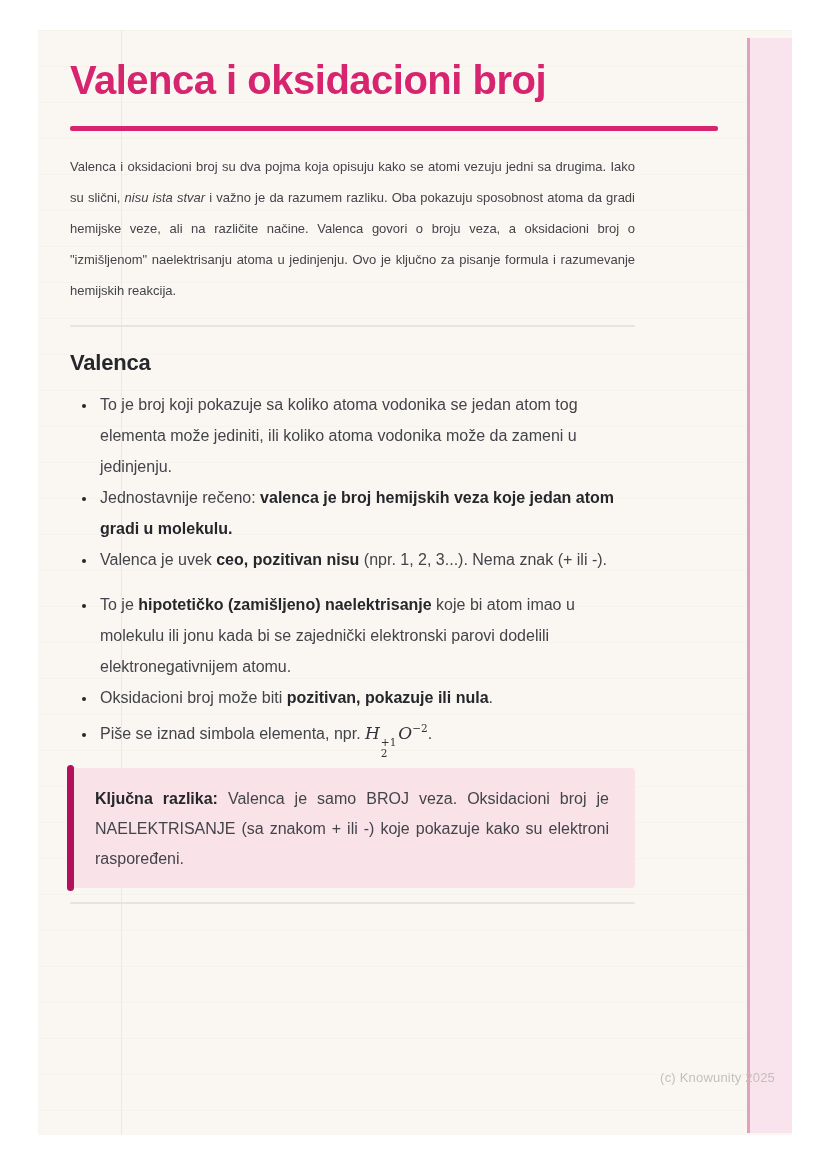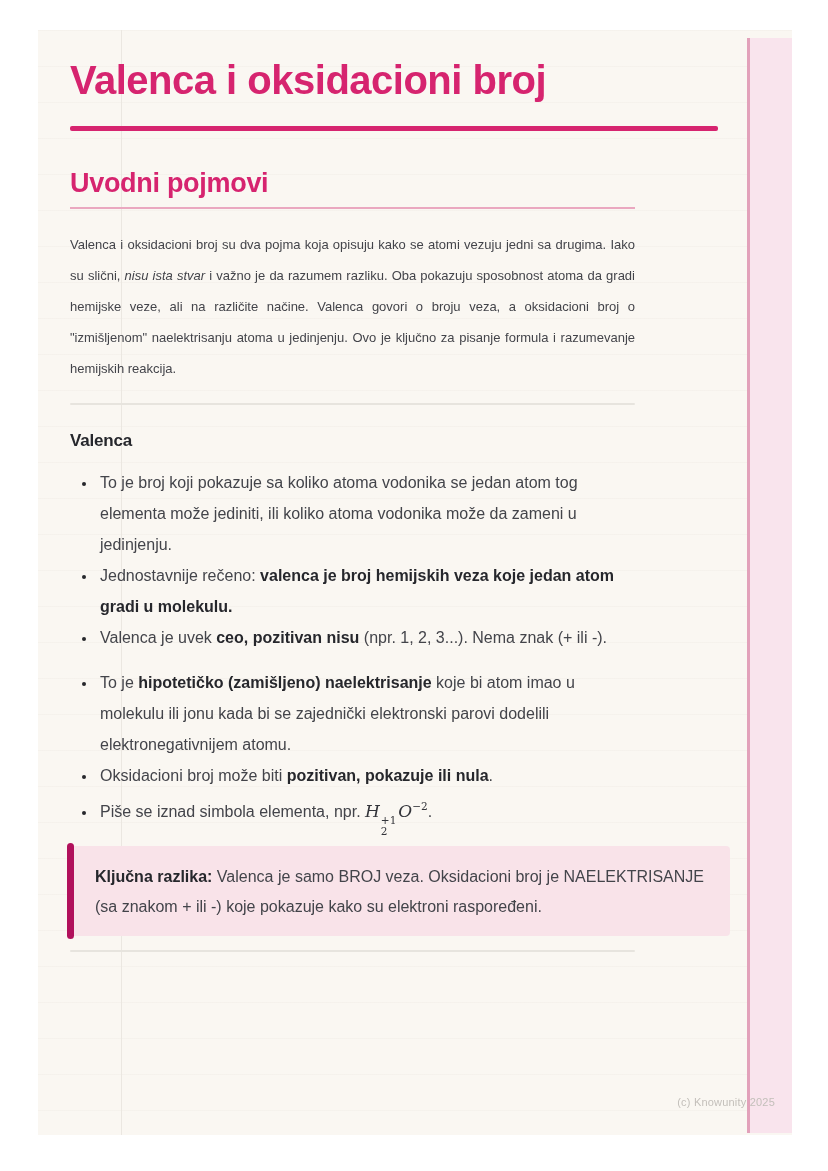--- a/index.html
+++ b/index.html
@@ -39,65 +39,64 @@
     margin-top:36px;font-size:27px;line-height:32px;font-weight:700;letter-spacing:-0.3px;
     color:var(--accent);padding-bottom:8px;border-bottom:2px solid var(--h2-rule);
   }
   h2.second{margin-top:14px;padding-bottom:9px;}
   p.intro{
     margin-top:20px;font-size:13px;line-height:31px;text-align:justify;
   }
   .divider{margin-top:19px;height:2px;background:var(--divider);border-radius:1px;}
   .divider.bottom{margin-top:14px;}
   h3{
-    margin-top:24px;font-size:17px;line-height:24px;font-weight:700;color:var(--dark);
+    margin-top:24px;font-size:22px;line-height:24px;font-weight:700;color:var(--dark);
     letter-spacing:-0.2px;
   }
   h3.tight{margin-top:10px;}
   ul{margin-top:14px;list-style:disc outside;padding-left:27px;}
   li{font-size:16px;line-height:31px;padding-left:3px;}
   li::marker{color:var(--dark);font-size:13px;}
   .b,strong{font-weight:700;color:var(--dark);}
   .i{font-style:italic;}
   .math{font-family:"DejaVu Serif","Liberation Serif",serif;font-style:italic;font-size:17px;color:#33343a;}
   .sup{font-family:"DejaVu Serif","Liberation Serif",serif;font-style:normal;font-size:10.5px;vertical-align:7px;letter-spacing:0;color:#33343a;}
   .m-stack{
     display:inline-flex;flex-direction:column;justify-content:center;
     vertical-align:-7px;font-family:"DejaVu Serif","Liberation Serif",serif;
     font-style:normal;font-size:10.5px;line-height:10.5px;color:#33343a;
     margin:0 2px 0 1px;text-align:left;
   }
   .callout{
-    position:relative;margin-top:10px;margin-left:-3px;width:663px;
+    position:relative;margin-top:10px;margin-left:-3px;width:568px;
     background:var(--callout-bg);border-radius:4px;
     padding:16px 26px 14px 28px;
   }
   .callout-bar{
     position:absolute;left:0;top:-3px;bottom:-3px;width:7px;
     background:var(--accent-dark);border-radius:4px;
   }
   .callout p{font-size:16px;line-height:30px;text-align:justify;}
   .footer{
-    position:absolute;right:17px;top:1066px;font-size:11px;color:var(--footer);
+    position:absolute;right:17px;top:1040px;font-size:13px;color:var(--footer);
     letter-spacing:0.2px;z-index:2;
   }
 </style>
 </head>
 <body>
 
 <div class="paper">
   <div class="vline"></div>
   <div class="stripe"></div>
 
   <div class="content">
     <h1>Valenca i oksidacioni broj</h1>
     <div class="h1-rule"></div>
 
     <section>
-      <h2>Uvodni pojmovi</h2>
       <p class="intro"><span>Valenca i oksidacioni broj su dva pojma koja opisuju kako se atomi vezuju jedni sa drugima. Iako su slični, </span><span class="i">nisu ista stvar</span><span> i važno je da razumem razliku. Oba pokazuju sposobnost atoma da gradi hemijske veze, ali na različite načine. Valenca govori o broju veza, a oksidacioni broj o "izmišljenom" naelektrisanju atoma u jedinjenju. Ovo je ključno za pisanje formula i razumevanje hemijskih reakcija.</span></p>
     </section>
 
     <div class="divider"></div>
 
     <section>
 
       <h3>Valenca</h3>
       <ul>
         <li><span>To je broj koji pokazuje sa koliko atoma vodonika se jedan atom tog elementa može jediniti, ili koliko atoma vodonika može da zameni u jedinjenju.</span></li>

